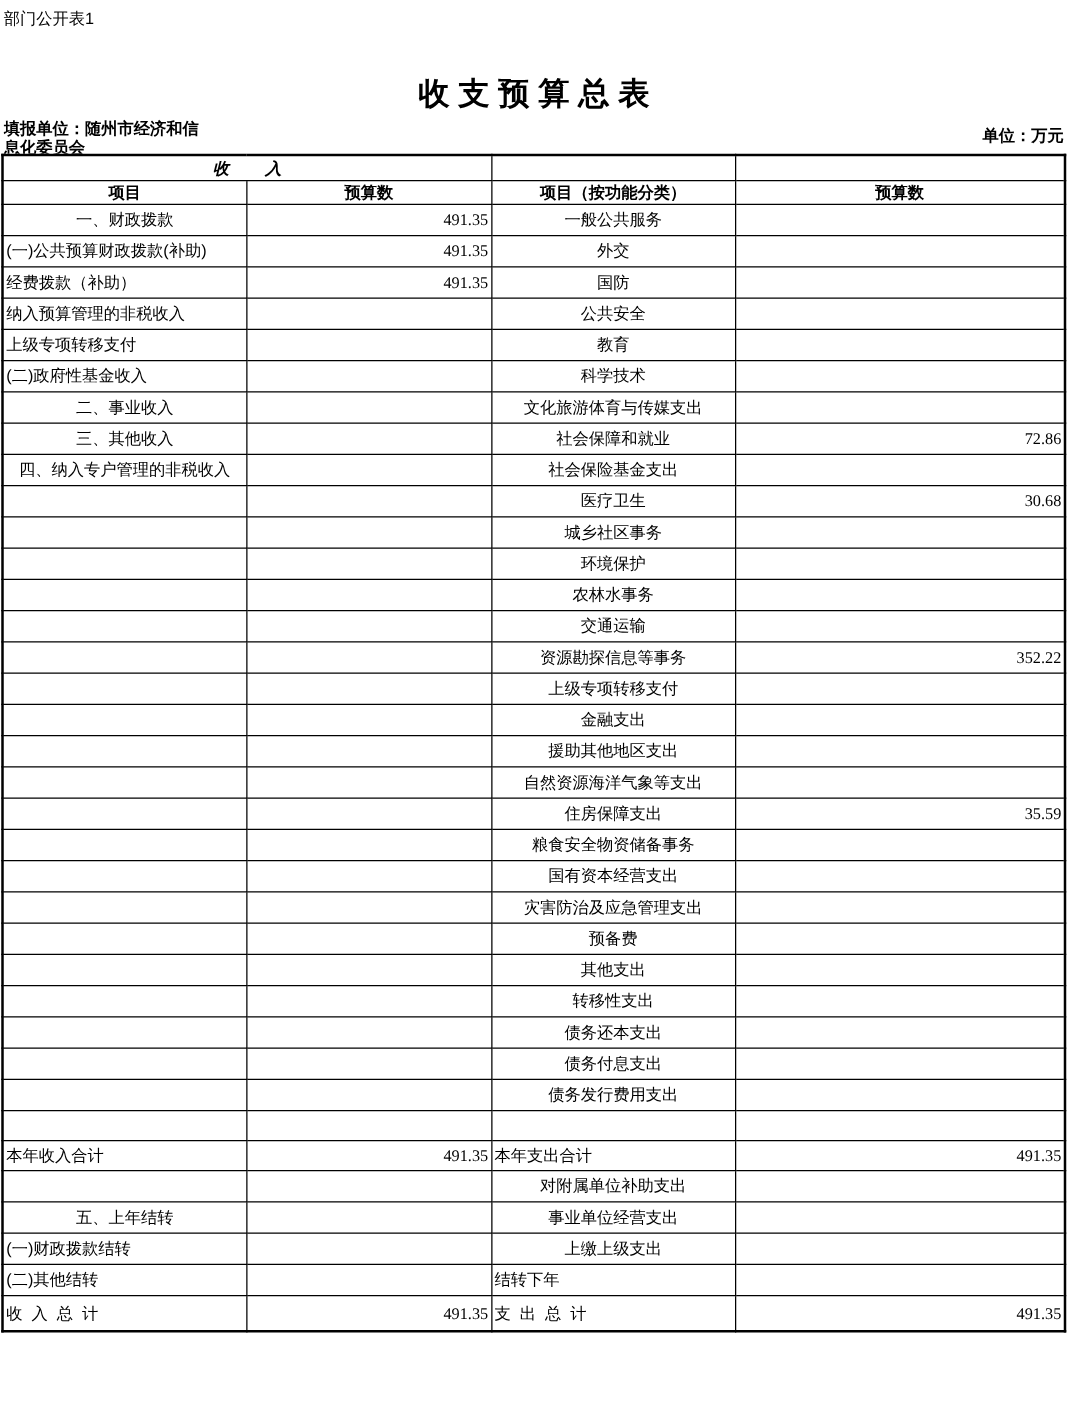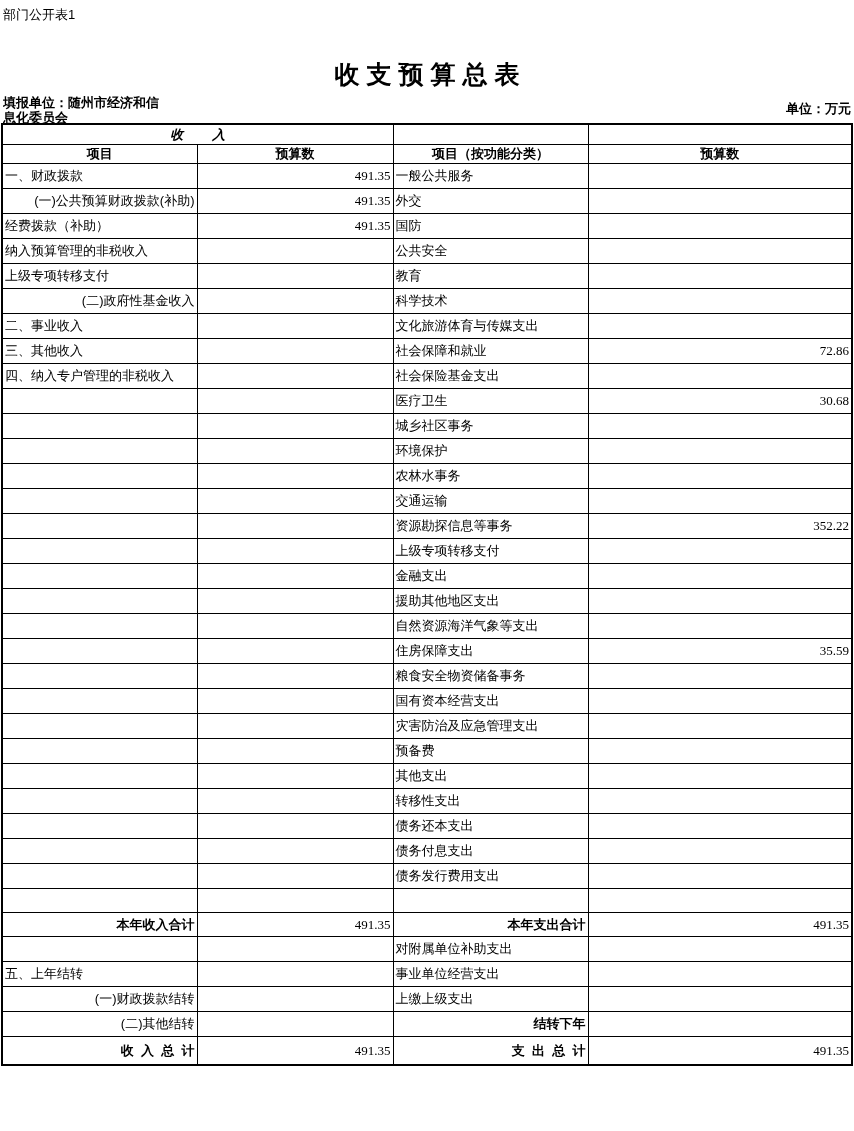--- a/index.html
+++ b/index.html
@@ -47,29 +47,29 @@
     overflow:hidden;
     vertical-align:middle;
   }
   tr.head1{height:20px;font-style:italic;}
   tr.head2{height:19px;}
   td.head1-cell{
     font-size:15px;font-weight:bold;text-align:center;
   }
   td.colhead{font-weight:bold;text-align:center;}
   tbody tr{height:25px;}
-  td.bc{font-weight:bold;text-align:right;padding:0;}
+  td.bc{font-weight:normal;text-align:left;padding:0;}
   td.val{
     text-align:right;
     padding-right:2px;
     font-family:"Liberation Serif", serif;
     font-size:13.5px;
   }
-  td.indent0{padding-left:2px;}
-  td.indent1{padding-left:8px;text-align:right;}
+  td.indent0{padding-left:2px;text-align:center;}
+  td.indent1{padding-left:8px;}
   td.indent2{padding-left:28px;}
 </style>
 </head>
 <body>
 
 <div class="page">
 
   <div class="sheet-label">部门公开表1</div>
 
   <h1 class="doc-title">收支预算总表</h1>

